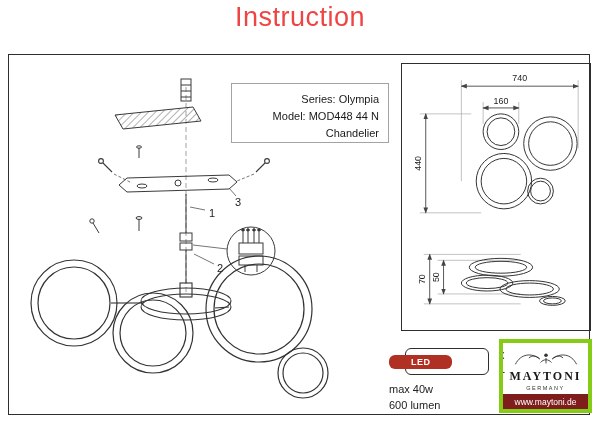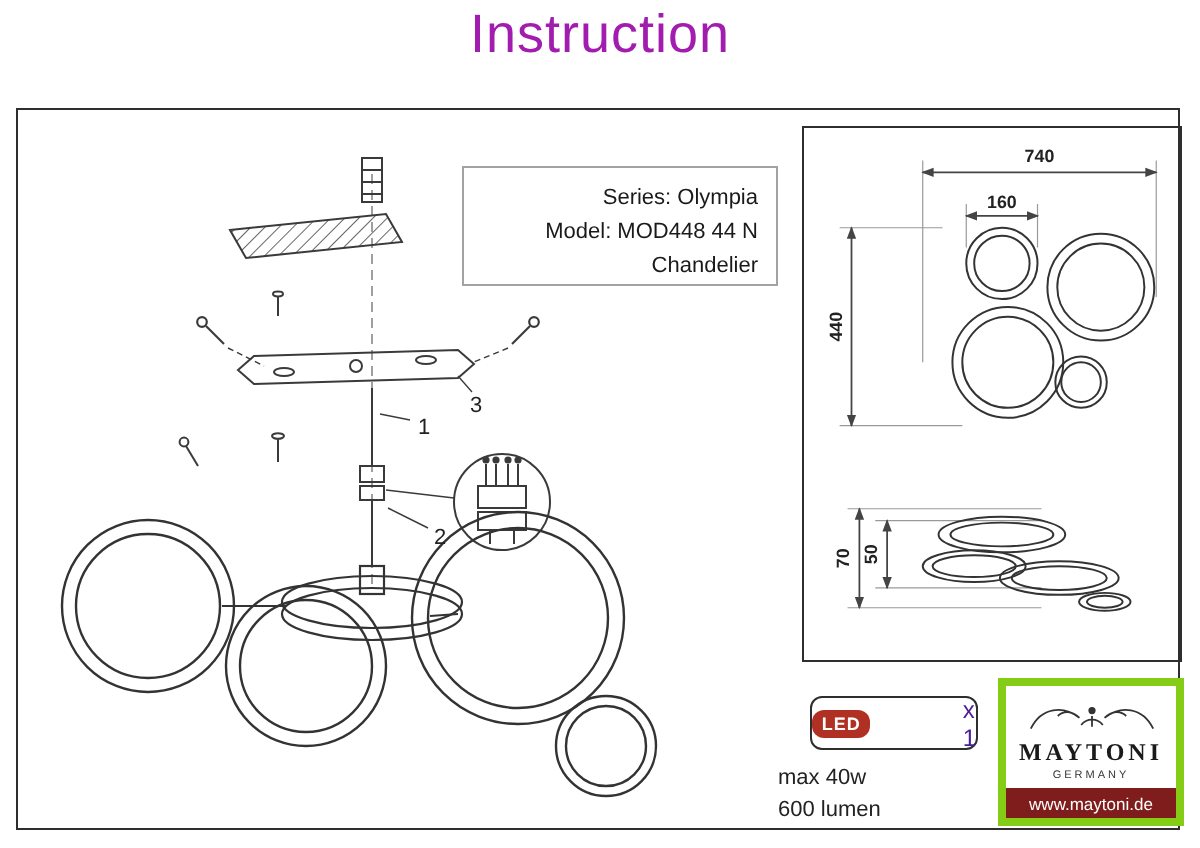--- a/index.html
+++ b/index.html
@@ -1,37 +1,37 @@
 <!DOCTYPE html>
 <html><head>
 <meta charset="utf-8">
 <style>
   html,body { margin:0; padding:0; background:#fff; }
   .page { position:relative; width:600px; height:424px; background:#fff;
           font-family:"Liberation Sans",sans-serif; color:#1a1a1a; overflow:hidden; }
   .title { position:absolute; top:2px; left:0; width:100%; text-align:center;
-           font-size:27px; letter-spacing:0.5px; color:#a21caf; }
+           font-size:27px; letter-spacing:0.5px; color:#ef4444; }
   .outer { position:absolute; left:8px; top:54px; width:582px; height:361px;
            border:1px solid #2e2e2e; box-sizing:border-box; }
 
   .series { position:absolute; left:222px; top:28px; width:158px; height:60px;
             border:1px solid #a3a3a3; box-sizing:border-box; padding:7px 9px;
             text-align:right; font-size:11px; line-height:1.55; }
 
   .dims { position:absolute; left:392px; top:8px; width:190px; height:268px;
-          border:1px solid #2e2e2e; box-sizing:border-box;font-weight:bold; }
+          border:1px solid #2e2e2e; box-sizing:border-box; }
   .dims svg { width:100%; height:100%; display:block; }
 
   .assembly { position:absolute; left:6px; top:6px; width:382px; height:350px; }
 
   .ledbox { position:absolute; left:396px; top:293px; width:84px; height:27px;
             border:1px solid #2e2e2e; border-radius:6px; box-sizing:border-box;
             display:flex; align-items:center; justify-content:center; gap:7px; }
   .ledbadge { background:#b03123; color:#fff; font-size:9px; font-weight:bold;
-              padding:2px 5px; border-radius:6px; letter-spacing:0.5px; }
+              padding:2px 22px; border-radius:6px; letter-spacing:0.5px; }
   .ledcount { font-size:12px; color:#4c1d95;margin-left:39px; }
   .ledtext { position:absolute; left:380px; top:327px; width:116px; text-align:left;
              font-size:11px; line-height:1.45; color:#222; }
 
   .logo { position:absolute; left:490px; top:284px; width:93px; height:74px;
           border:4px solid #84cc16; box-sizing:border-box;
           display:flex; flex-direction:column; align-items:center; }
   .logo .orn { margin-top:4px; }
   .brandname { font-family:"Liberation Serif",serif; font-size:12px; font-weight:bold;
                letter-spacing:2px; margin-top:0; color:#1a1a1a; }

